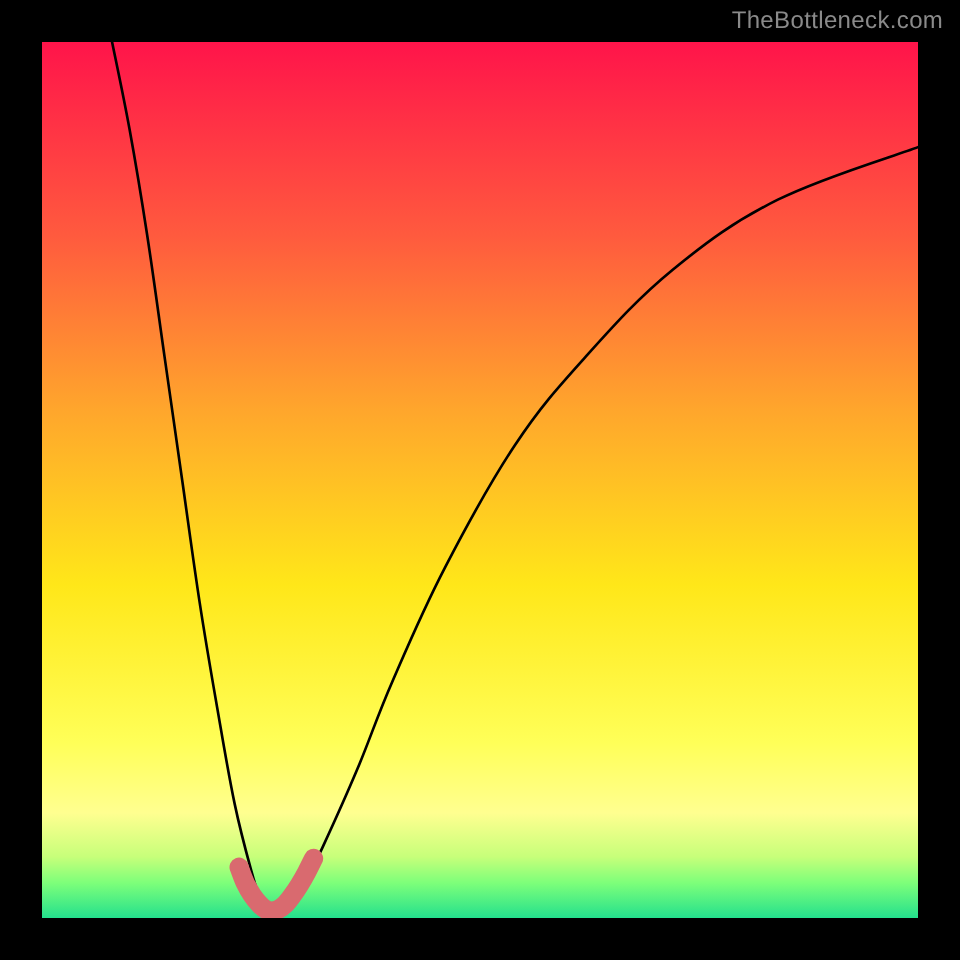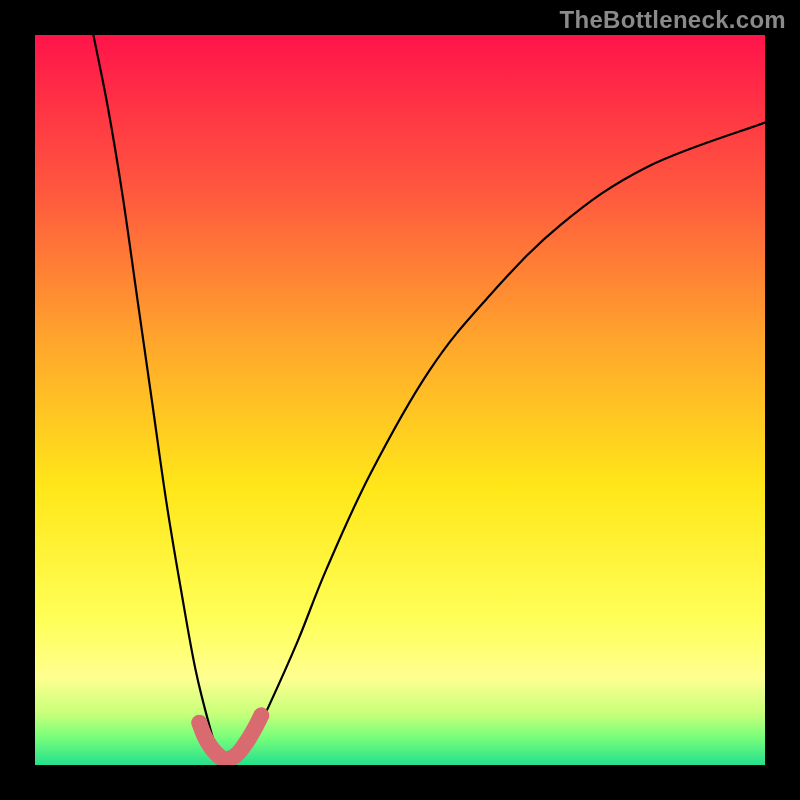--- a/index.html
+++ b/index.html
@@ -34,22 +34,22 @@
       #c7ff7a 93%,
       #7dff7a 96%,
       #24e08d 100%);
     overflow: hidden;
   }
   .watermark {
     position: absolute;
     top: 6px;
     right: 14px;
     font-family: Arial, Helvetica, sans-serif;
-    font-size: 24px;
-    font-weight: 700;
+    font-size: 20px;
+    font-weight: 400;
     color: #8a8a8a;
     letter-spacing: 0.3px;
     user-select: none;
   }
 </style>
 </head>
 <body>
 
 <div class="frame">
   <div class="watermark">TheBottleneck.com</div>

